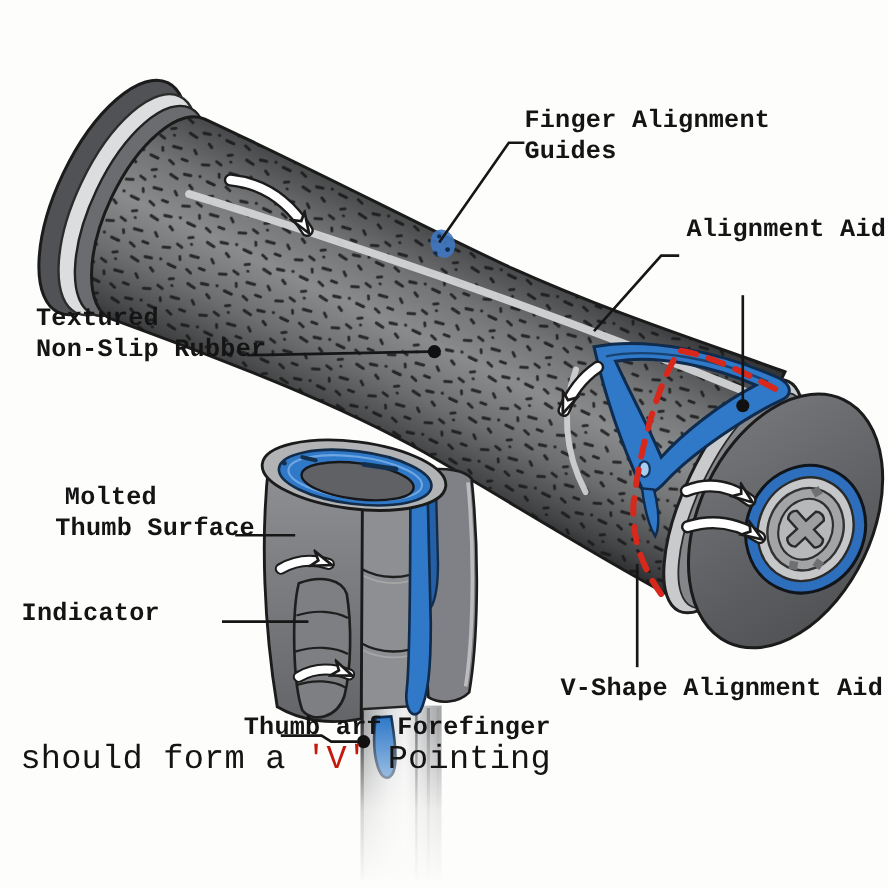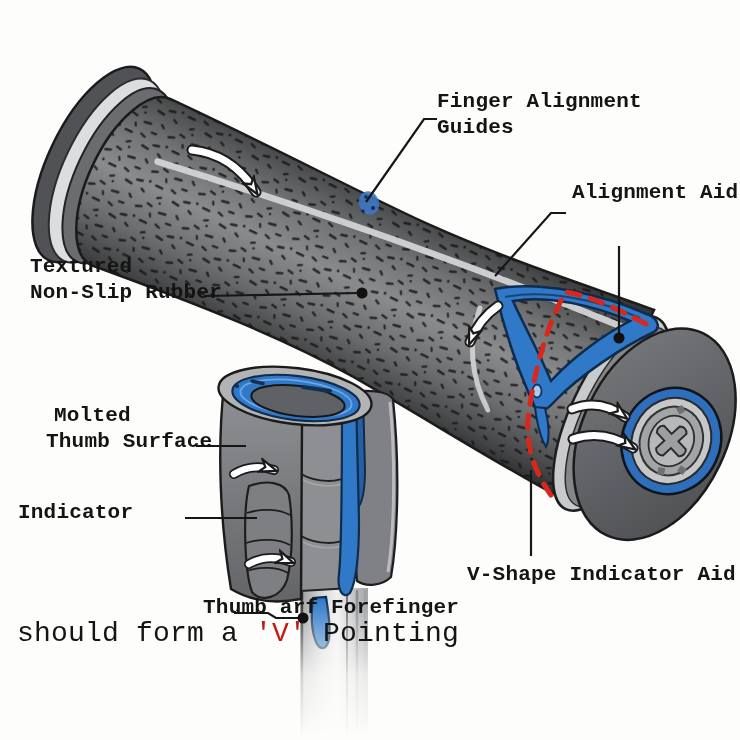--- a/index.html
+++ b/index.html
@@ -211,15 +211,15 @@
   <div class="lbl" style="left:18px;top:500px;">
     <div>Indicator</div>
   </div>
 
   <div class="lbl" style="left:17px;top:595px;text-align:right;">
     <div>Thumb arf Forefinger</div>
     <div class="sub"><span>should form a </span><span class="red-v">'V'</span><span> Pointing</span></div>
   </div>
 
   <div class="lbl" style="left:467px;top:562px;">
-    <div>V-Shape Indicator Aid</div>
+    <div>V-Shape Alignment Aid</div>
   </div>
 </div>
 
 </body></html>

